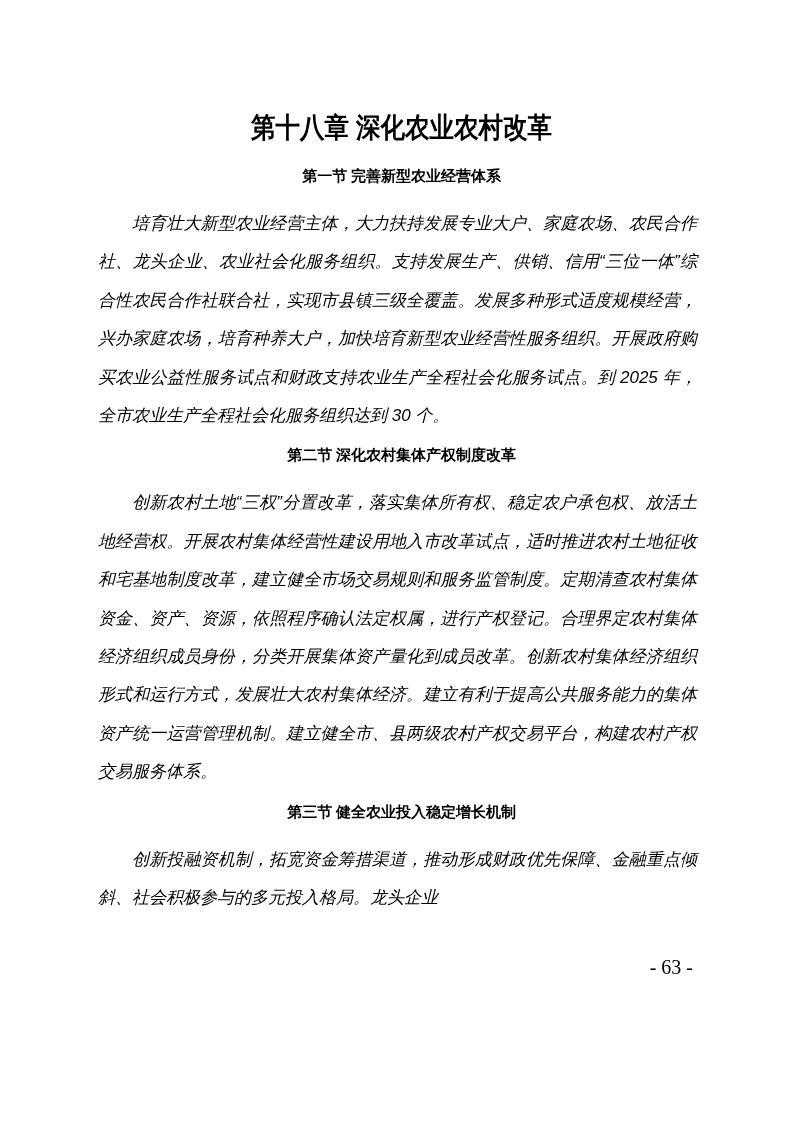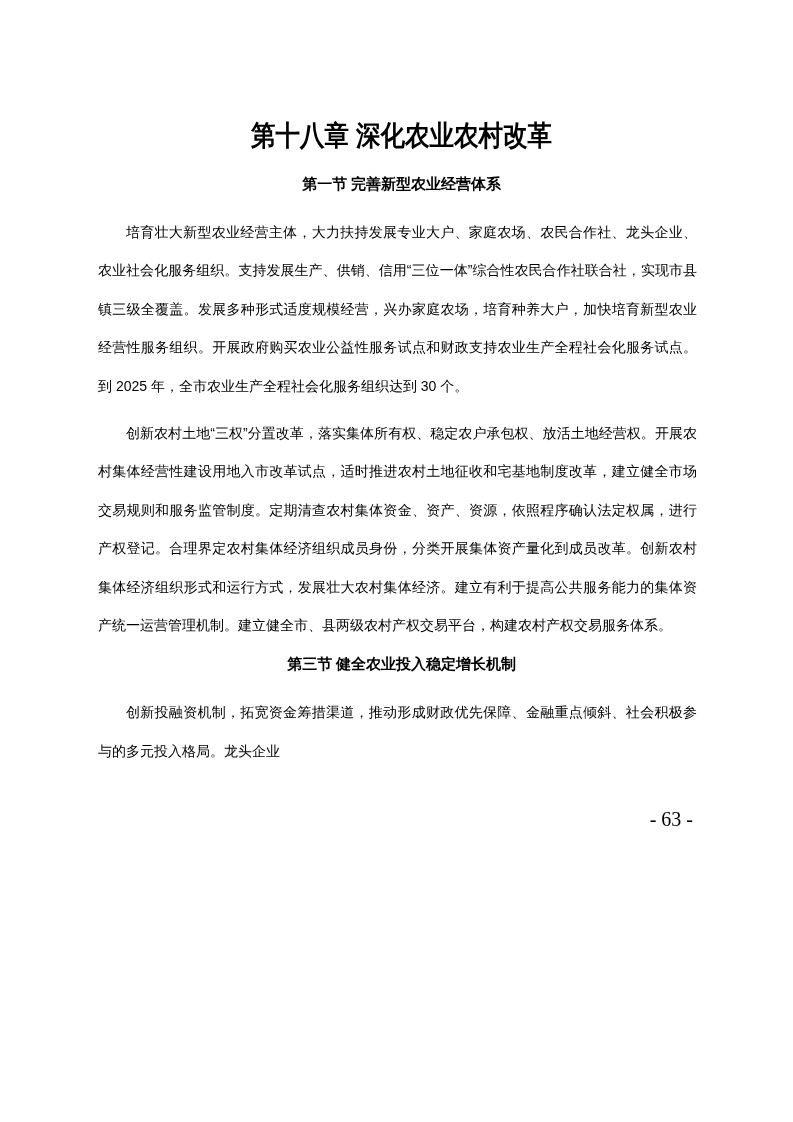--- a/index.html
+++ b/index.html
@@ -8,21 +8,21 @@
     background: #ffffff;
   }
   .page {
     position: relative;
     width: 793px;
     height: 1122px;
     margin: 0 auto;
     background: #ffffff;
     color: #000000;
     box-sizing: border-box;
-    padding: 8px 88px 0 98px;
+    padding: 0 88px 0 98px;
     overflow: hidden;
     font-family: "Liberation Sans", sans-serif;
   }
   .chapter-title {
     margin: 108px 0 8px 0;
     font-size: 28px;
     line-height: 40px;
     font-weight: bold;
     text-align: center;
     transform: scaleX(0.875);
@@ -34,48 +34,50 @@
     margin: 0;
     font-size: 15px;
     line-height: 40px;
     font-weight: bold;
     text-align: center;
     font-family: "Liberation Serif", "DejaVu Serif", serif;
     white-space: nowrap;
   }
   .body-para {
     margin: 9px 8px 0 0;
-    font-size: 14px;
+    font-size: 17px;
     line-height: 38.4px;
     text-align: justify;
     text-indent: 2em;
     letter-spacing: 0;
     word-break: normal;
     line-break: strict;
     font-family: "Liberation Sans", "DejaVu Sans", sans-serif;
+    font-style: italic;
   }
   .page-footer {
     margin-top: 39px;
     padding-right: 12px;
     text-align: right;
     font-size: 20px;
     line-height: 20px;
     font-family: "Liberation Serif", "DejaVu Serif", serif;
   }
 </style>
 </head>
 <body>
 
 <div class="page">
 
   <h1 class="chapter-title">第十八章 深化农业农村改革</h1>
 
   <h2 class="section-title">第一节 完善新型农业经营体系</h2>
   <p class="body-para">培育壮大新型农业经营主体，大力扶持发展专业大户、家庭农场、农民合作社、龙头企业、农业社会化服务组织。支持发展生产、供销、信用“三位一体”综合性农民合作社联合社，实现市县镇三级全覆盖。发展多种形式适度规模经营，兴办家庭农场，培育种养大户，加快培育新型农业经营性服务组织。开展政府购买农业公益性服务试点和财政支持农业生产全程社会化服务试点。到 2025 年，全市农业生产全程社会化服务组织达到 30 个。</p>
 
+  <h2 class="section-title">第二节 深化农村集体产权制度改革</h2>
   <p class="body-para">创新农村土地“三权”分置改革，落实集体所有权、稳定农户承包权、放活土地经营权。开展农村集体经营性建设用地入市改革试点，适时推进农村土地征收和宅基地制度改革，建立健全市场交易规则和服务监管制度。定期清查农村集体资金、资产、资源，依照程序确认法定权属，进行产权登记。合理界定农村集体经济组织成员身份，分类开展集体资产量化到成员改革。创新农村集体经济组织形式和运行方式，发展壮大农村集体经济。建立有利于提高公共服务能力的集体资产统一运营管理机制。建立健全市、县两级农村产权交易平台，构建农村产权交易服务体系。</p>
 
   <h2 class="section-title">第三节 健全农业投入稳定增长机制</h2>
   <p class="body-para">创新投融资机制，拓宽资金筹措渠道，推动形成财政优先保障、金融重点倾斜、社会积极参与的多元投入格局。龙头企业</p>
 
   <div class="page-footer">
     <span>- 63 -</span>
   </div>
 
 </div>

